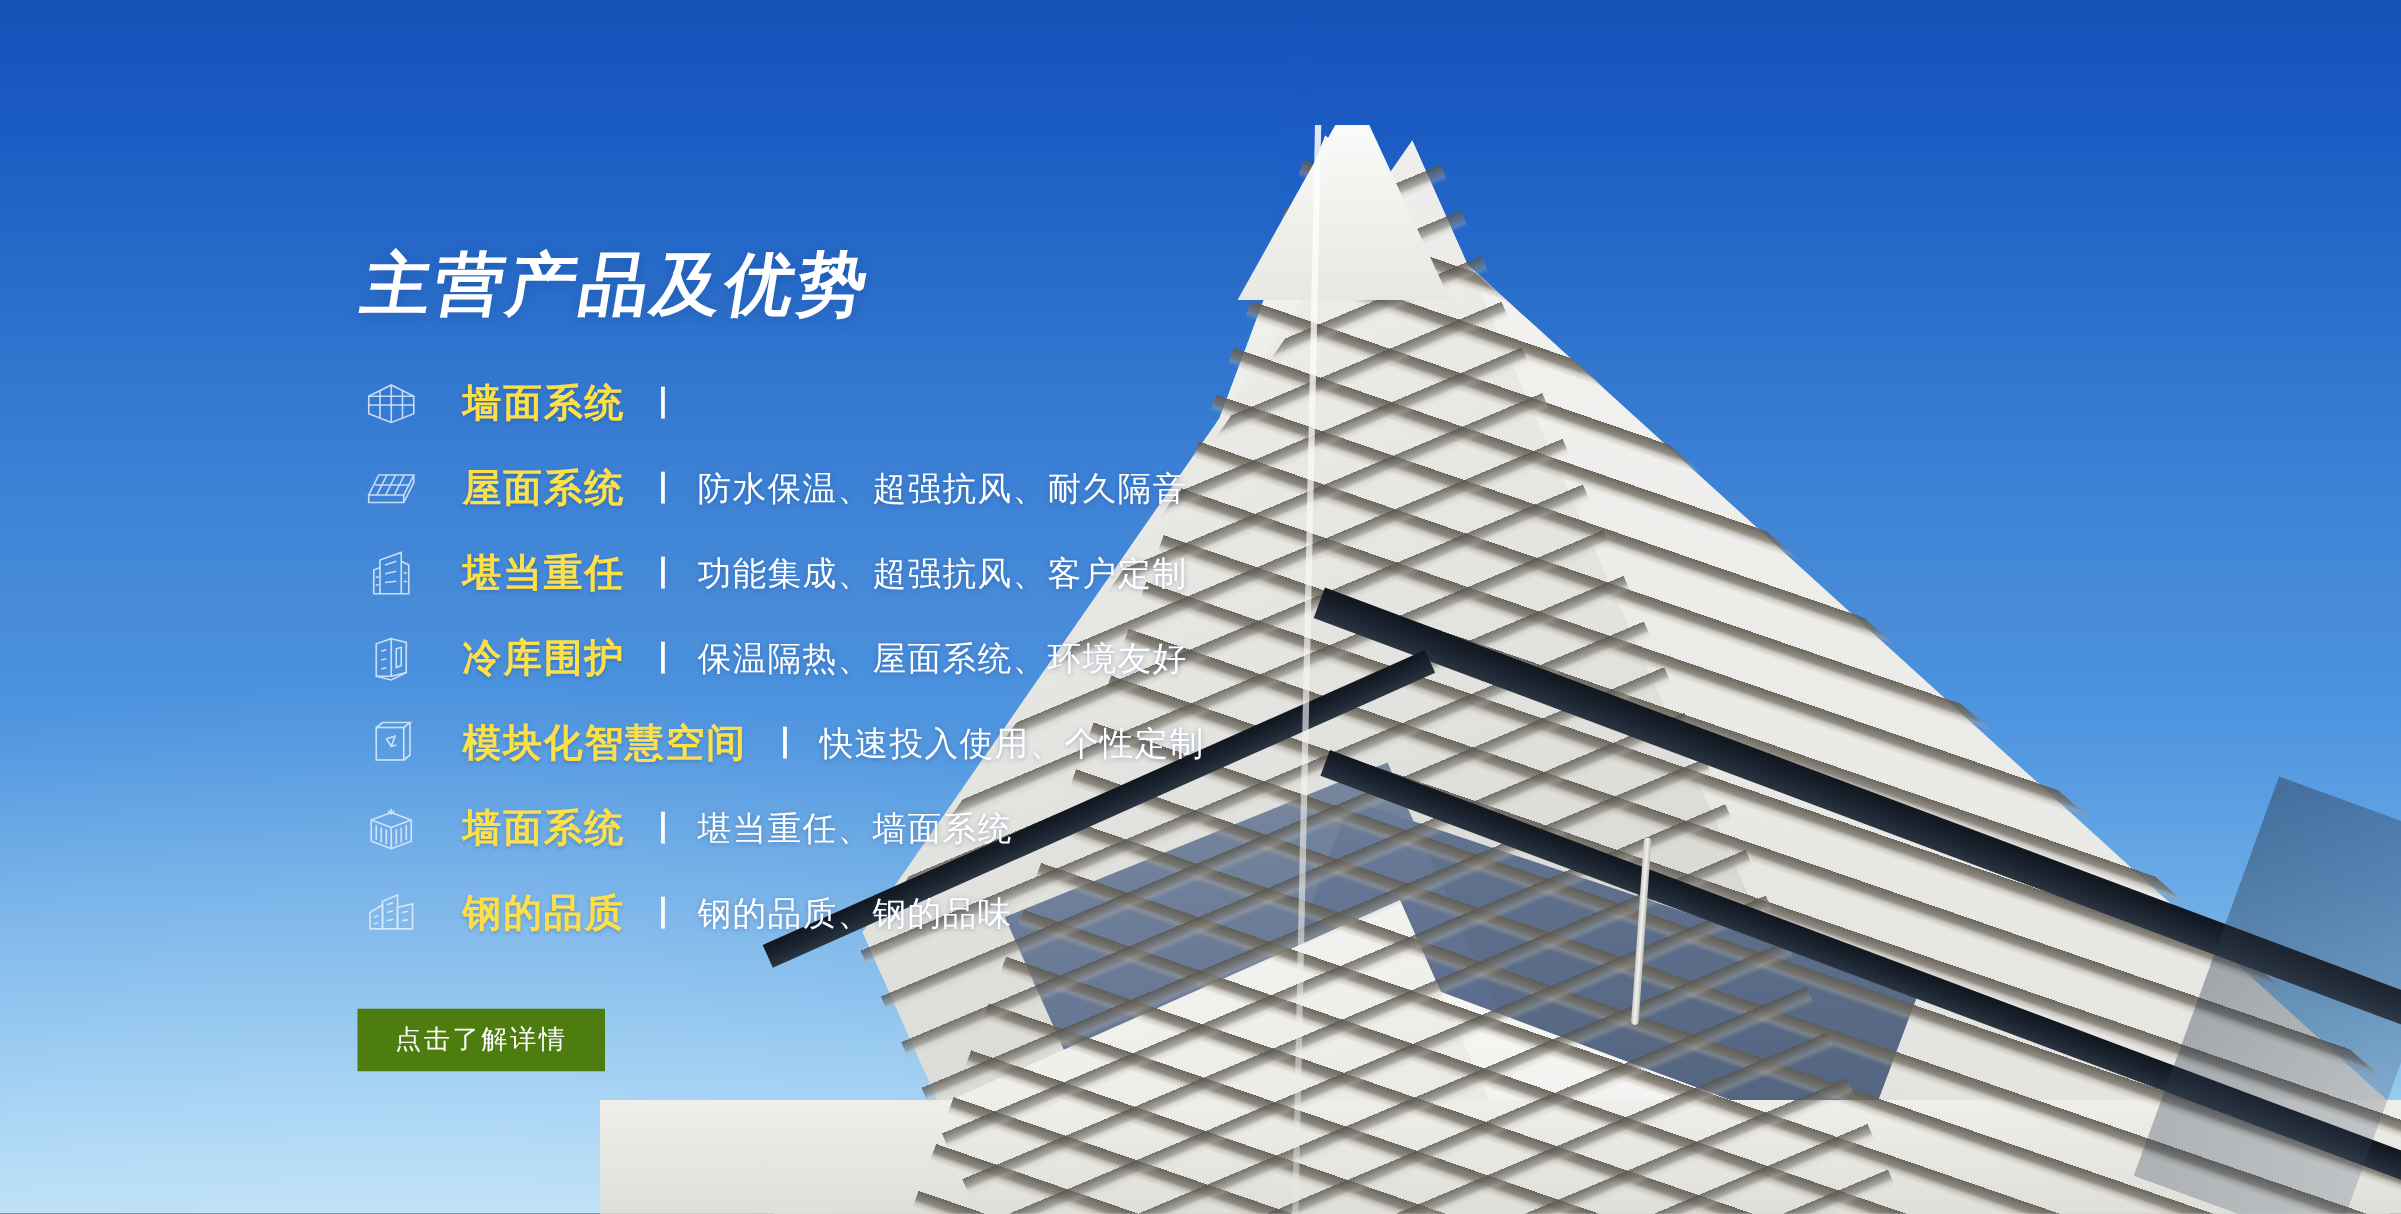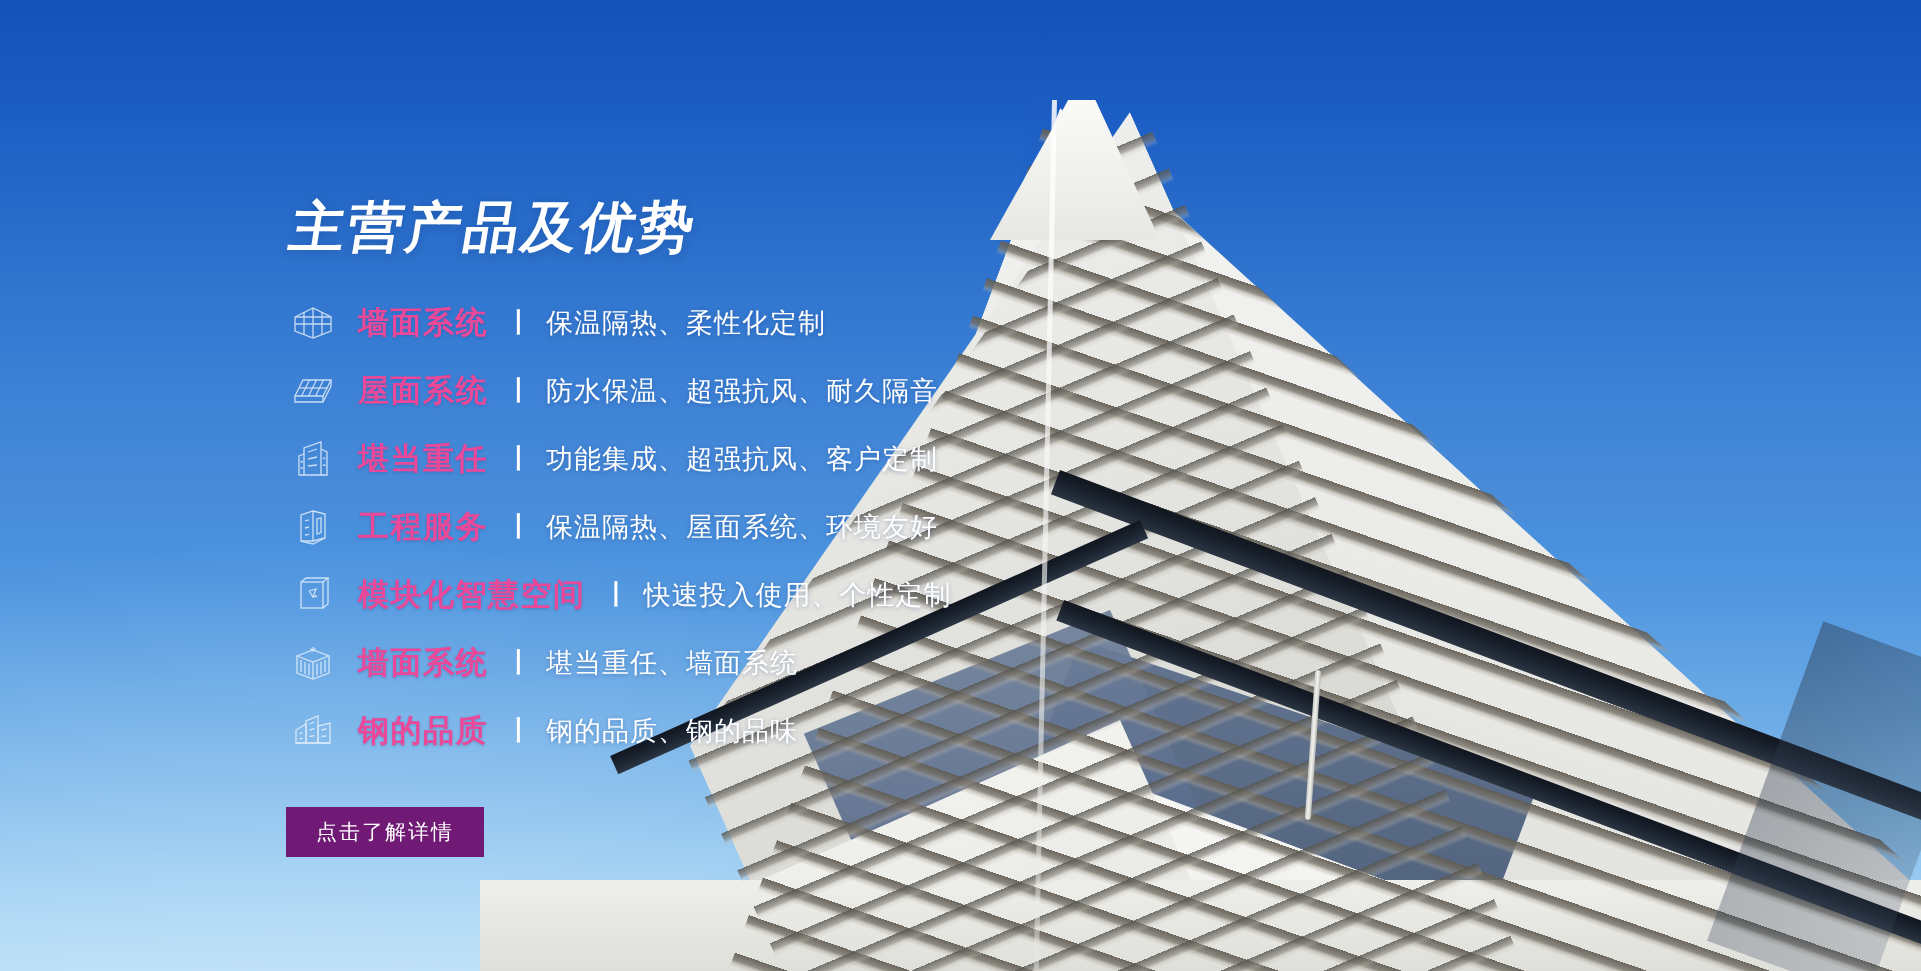--- a/index.html
+++ b/index.html
@@ -224,25 +224,25 @@
     width: 54px;
     height: 46px;
     flex: 0 0 54px;
     display: flex;
     align-items: center;
     justify-content: center;
     opacity: 0.82;
   }
   .feat-icon svg { display: block; }
   .feat-title {
-    color: #ec4899;
+    color: #fde047;
     font-size: 31px;
     font-weight: 700;
     letter-spacing: 1.5px;
-    margin-left: 18px;
+    margin-left: 30px;
     white-space: nowrap;
     font-family: "DejaVu Sans", "Liberation Sans", sans-serif;
     text-shadow: 0 1px 3px rgba(30,60,120,0.28);
   }
   .feat-sep {
     color: #ffffff;
     font-size: 26px;
     font-weight: 700;
     margin: 0 14px 0 18px;
     line-height: 1;
@@ -253,21 +253,21 @@
     font-size: 27px;
     font-weight: 400;
     letter-spacing: 1px;
     white-space: nowrap;
     text-shadow: 0 1px 4px rgba(20,50,110,0.35);
   }
 
   .cta-wrap { margin-top: 42px; }
   .cta-button {
     display: inline-block;
-    background: #701a75;
+    background: #4d7c0f;
     color: #ffffff;
     font-size: 21px;
     letter-spacing: 2px;
     padding: 14px 30px 15px 30px;
     border: none;
     cursor: pointer;
     font-family: "Liberation Sans", "DejaVu Sans", sans-serif;
     line-height: 1;
   }
 </style>
@@ -311,21 +311,20 @@
             <path d="M4 13 L22 4 L40 13 L40 27 L22 34 L4 27 Z"></path>
             <path d="M4 13 L40 13"></path>
               <path d="M4 20 L40 20"></path>
             <path d="M13 8.5 L13 30.5"></path>
               <path d="M22 4 L22 34"></path>
               <path d="M31 8.5 L31 30.5"></path>
           </svg>
         </span>
         <span class="feat-title">墙面系统</span>
         <span class="feat-sep">丨</span>
-        <span class="feat-desc">保温隔热、柔性化定制</span>
       </li>
 
       <li class="feature-row">
         <span class="feat-icon">
           <svg width="44" height="38" viewBox="0 0 44 38" fill="none" stroke="#e8f1fb" stroke-width="1.3">
             <path d="M12 8 L40 8 L32 24 L4 24 Z"></path>
             <path d="M4 24 L4 30 L32 30 L40 14 L40 8"></path>
             <path d="M32 24 L32 30"></path>
             <path d="M18.5 8 L10.5 24"></path>
               <path d="M25.5 8 L17.5 24"></path>
@@ -363,21 +362,21 @@
           <svg width="44" height="40" viewBox="0 0 44 40" fill="none" stroke="#e8f1fb" stroke-width="1.3">
             <path d="M10 34 L10 8 L22 4 L22 34 Z"></path>
             <path d="M22 34 L34 31 L34 7 L22 4"></path>
             <path d="M10 34 L22 37 L34 31"></path>
             <path d="M26 12 L26 27 L30 25.5 L30 10.8 Z"></path>
             <path d="M14 14 L18 12.8"></path>
               <path d="M14 21 L18 20"></path>
               <path d="M14 28 L18 27.3"></path>
           </svg>
         </span>
-        <span class="feat-title">工程服务</span>
+        <span class="feat-title">冷库围护</span>
         <span class="feat-sep">丨</span>
         <span class="feat-desc">保温隔热、屋面系统、环境友好</span>
       </li>
 
       <li class="feature-row">
         <span class="feat-icon">
           <svg width="42" height="40" viewBox="0 0 42 40" fill="none" stroke="#e8f1fb" stroke-width="1.3">
             <rect x="9" y="7" width="22" height="26"></rect>
             <path d="M9 7 L14 3 L36 3 L31 7"></path>
             <path d="M31 33 L36 29 L36 3"></path>

